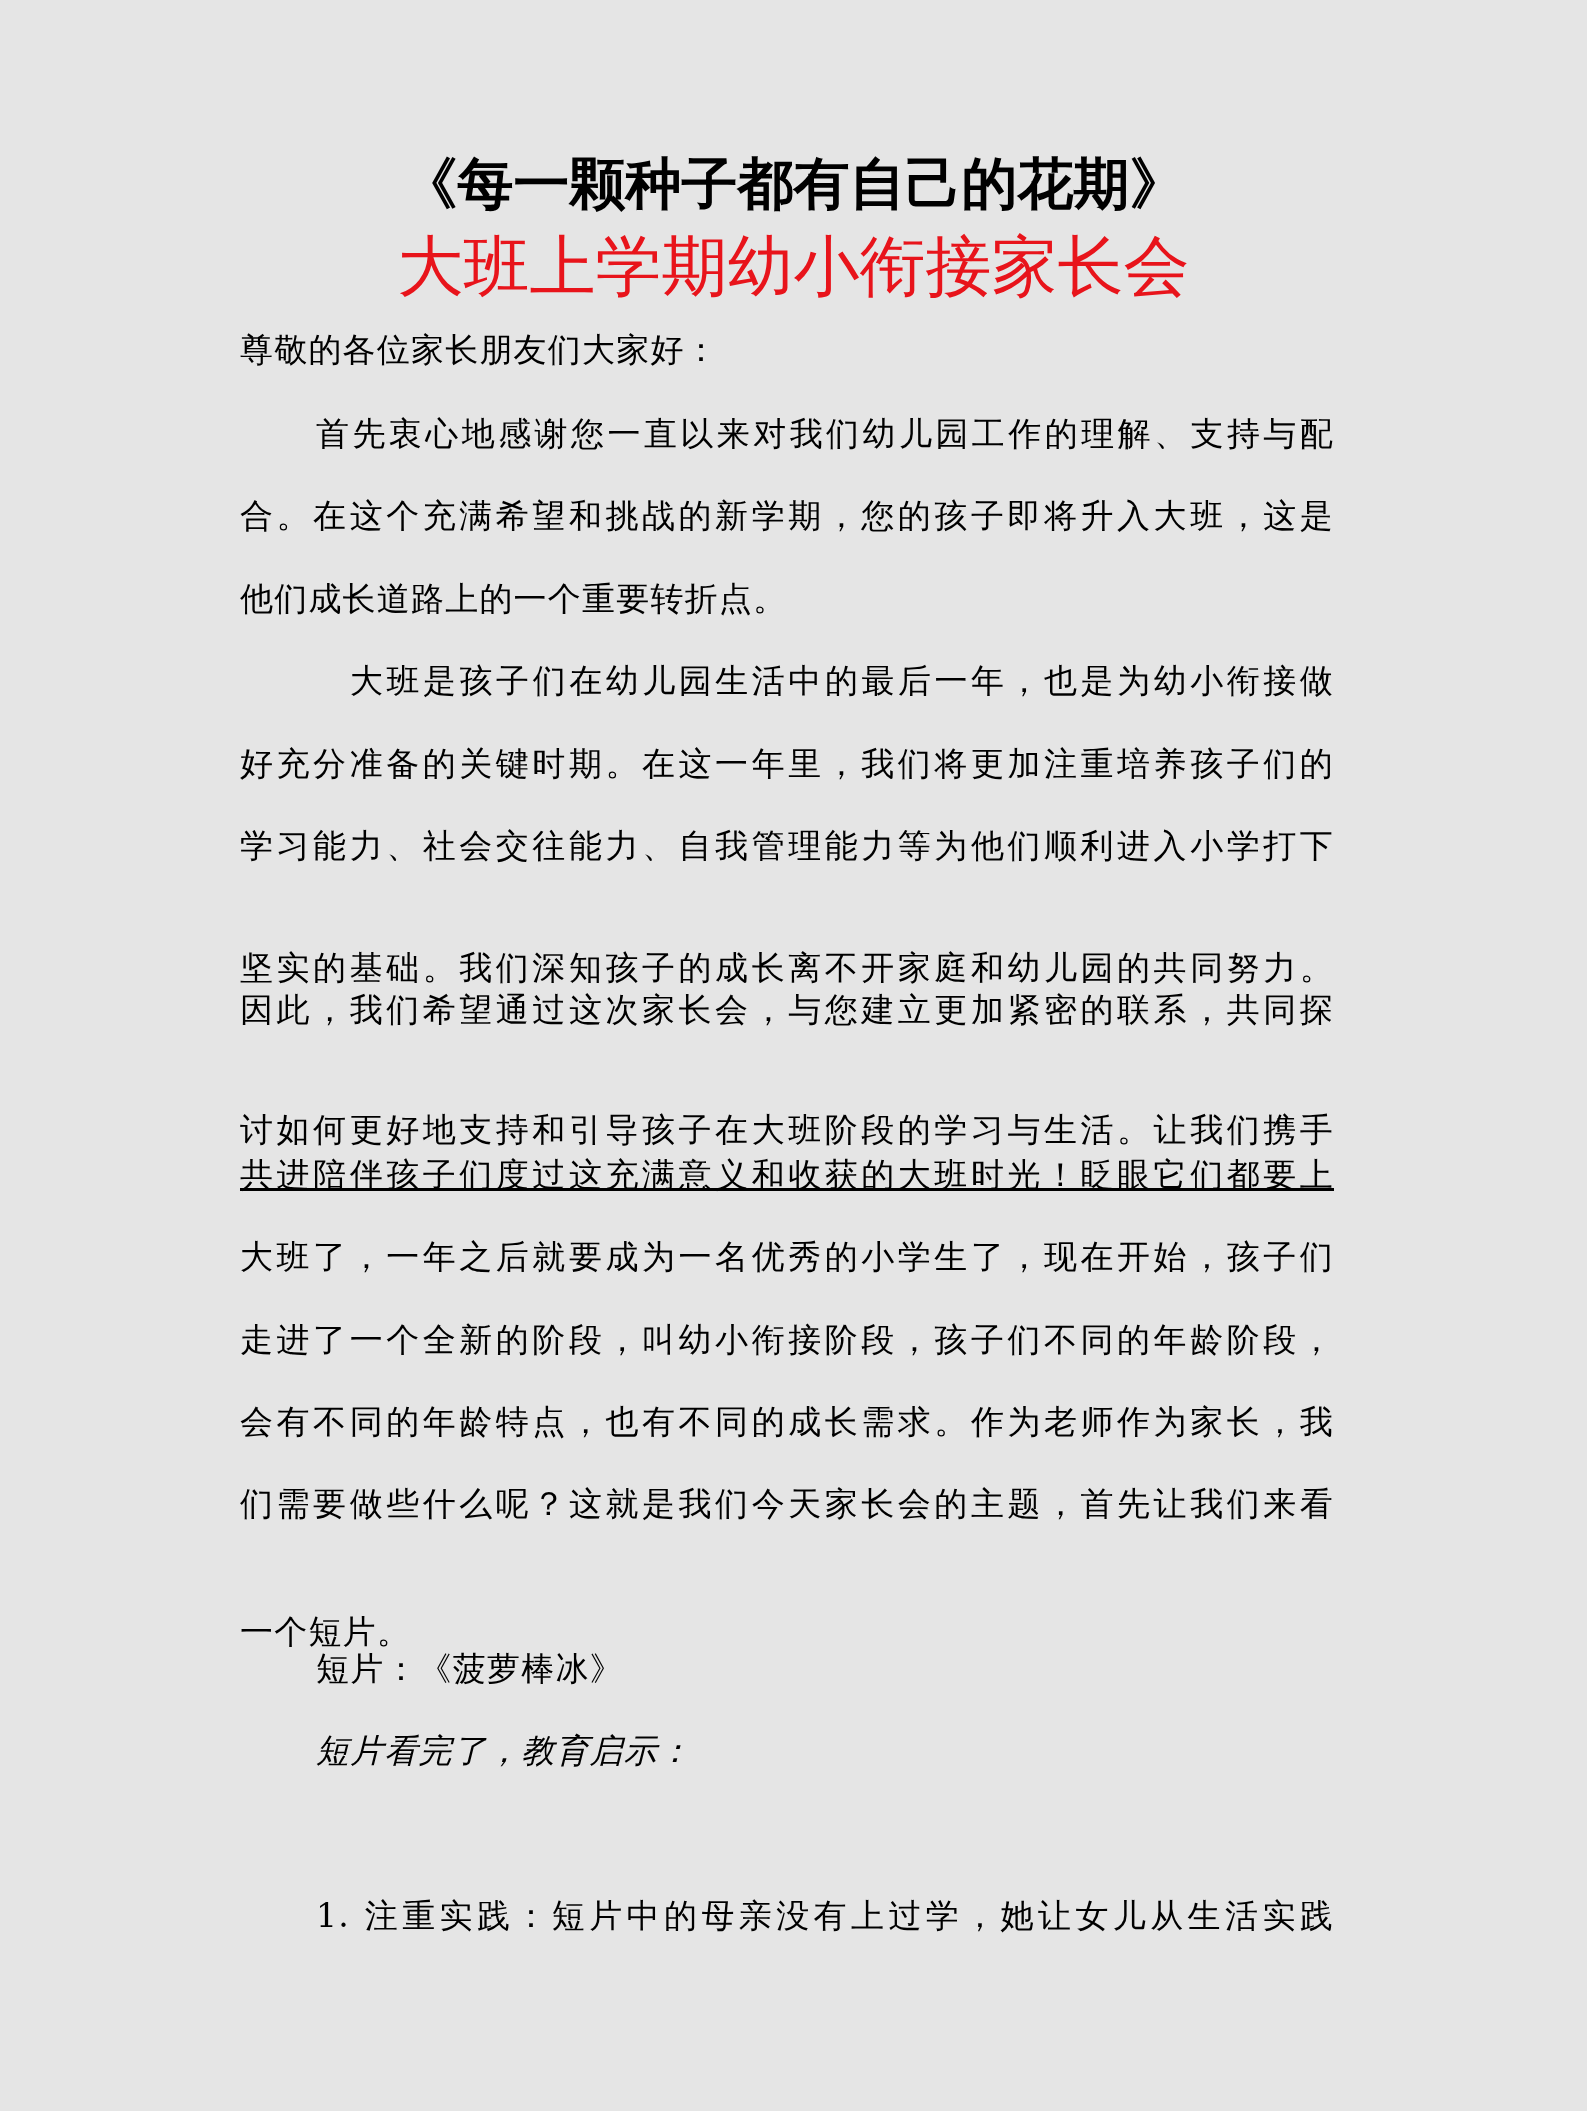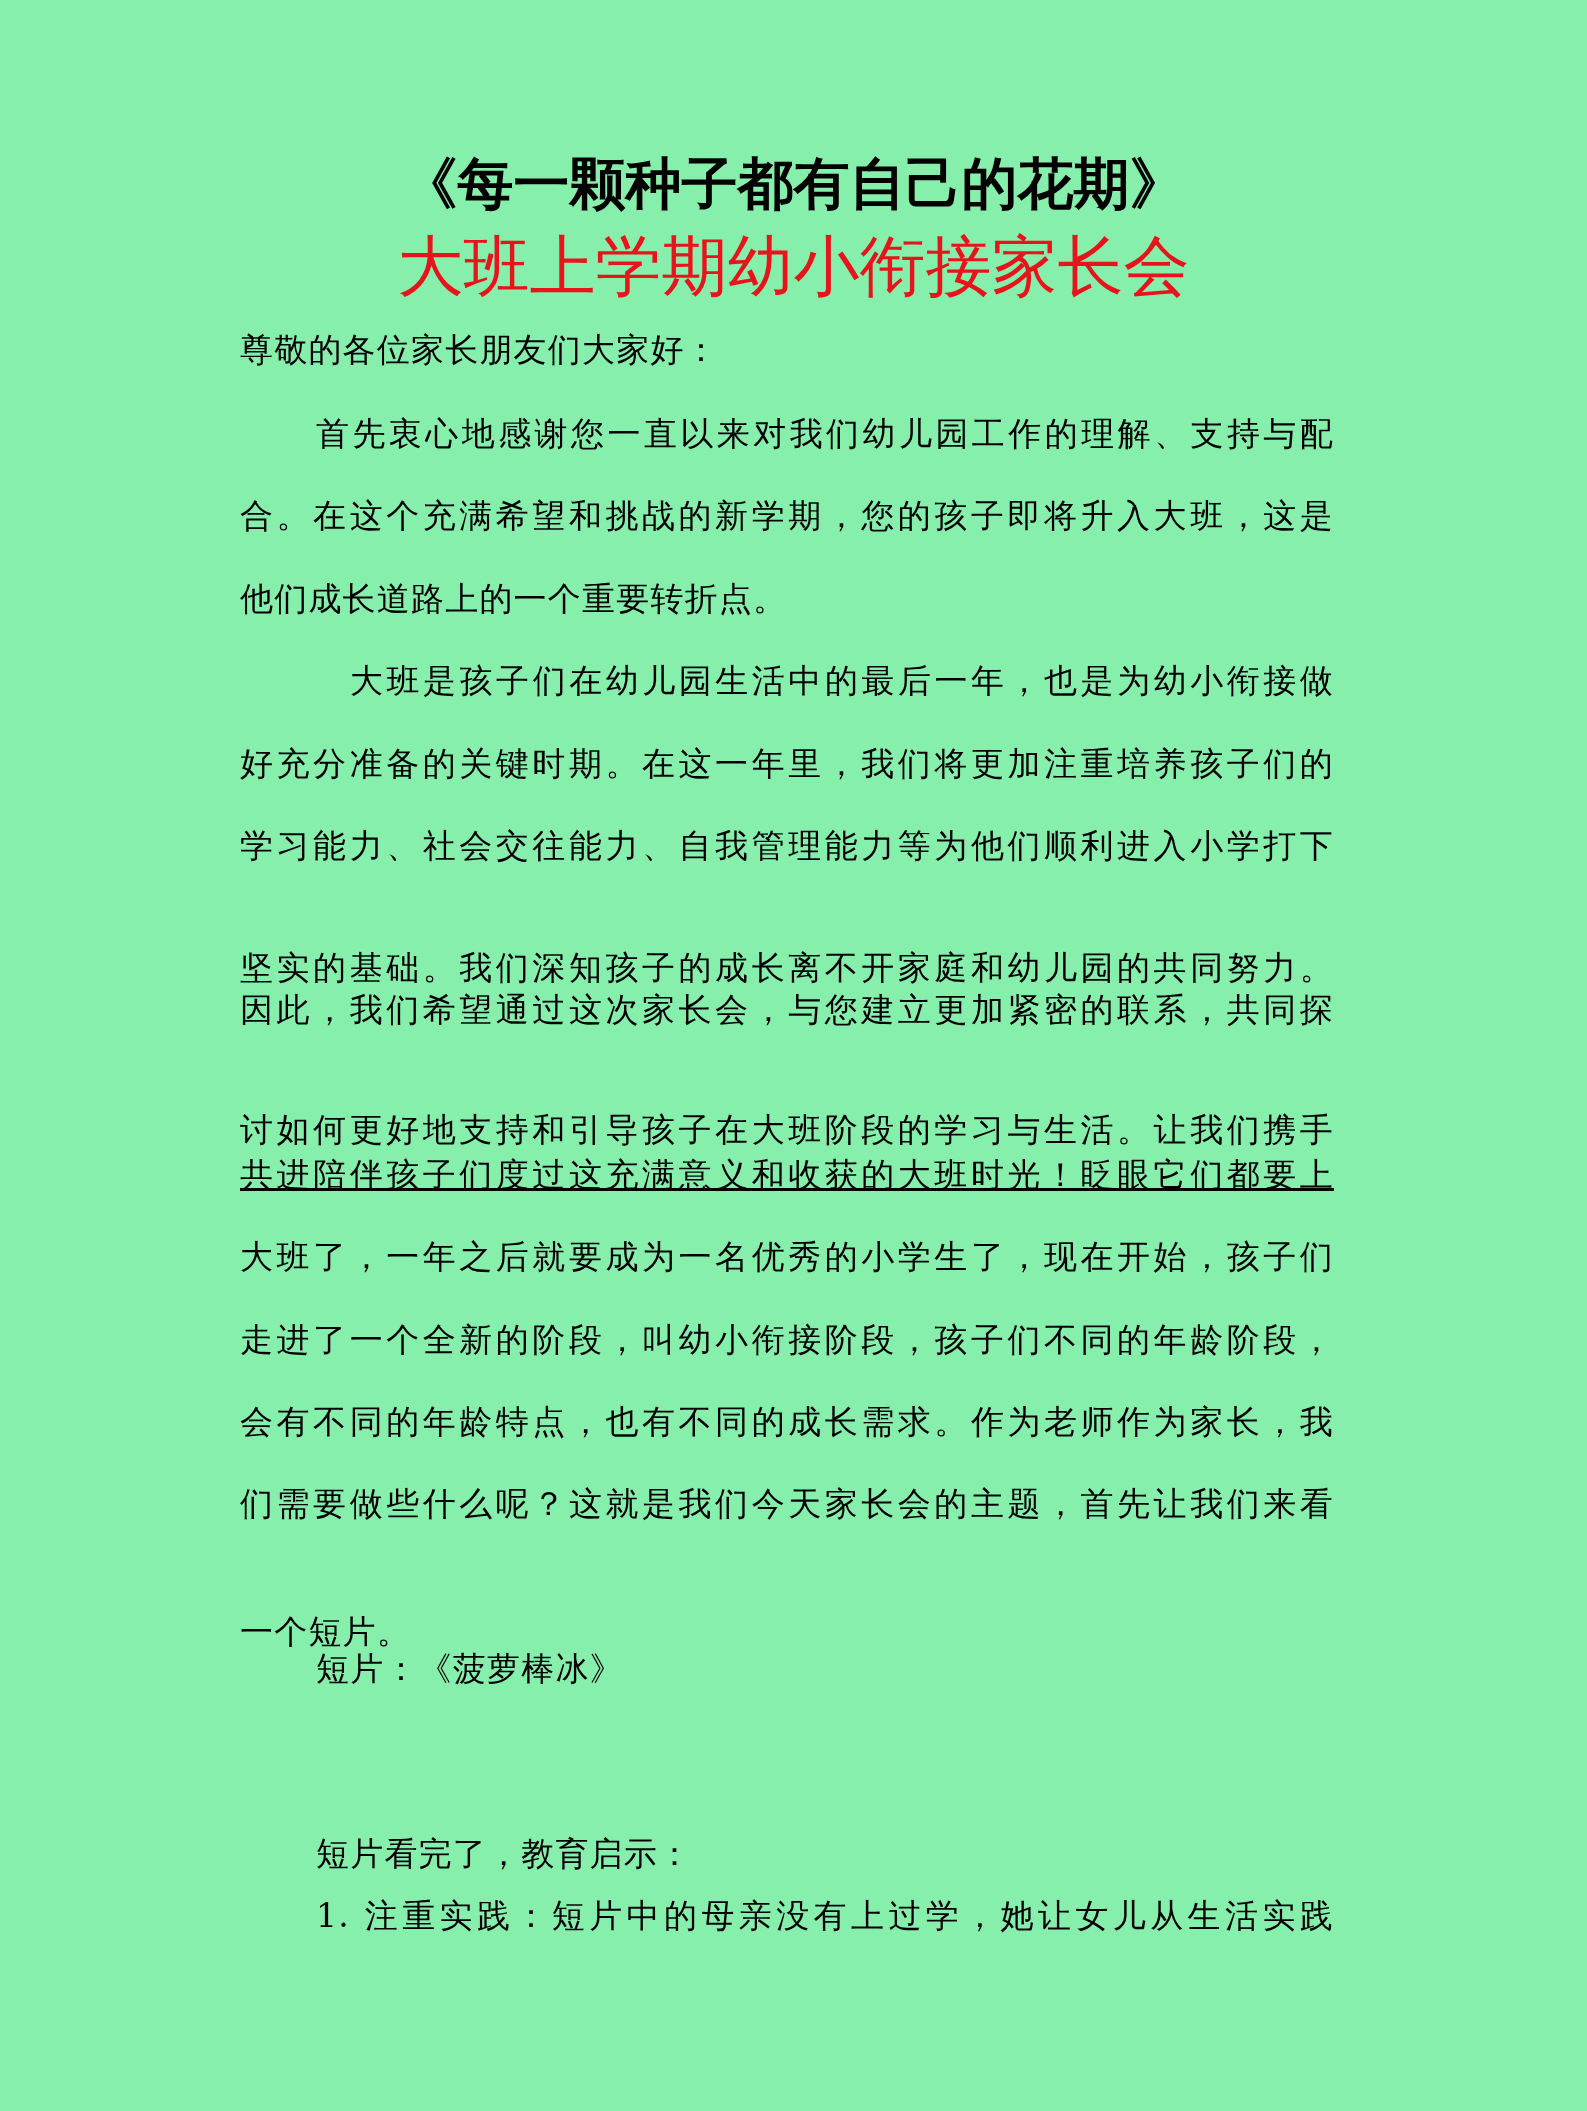--- a/index.html
+++ b/index.html
@@ -13,21 +13,21 @@
       position: relative;
       overflow: hidden;
       font-family: "DejaVu Serif", "Liberation Serif", serif;
       color: #000000;
     }
     .page {
       position: absolute;
       left: 0; top: 0;
       width: 1587px;
       height: 2111px;
-      background: #86efac;
+      background: #e5e5e5;
     }
     .title {
       position: absolute;
       left: 0;
       width: 1587px;
       text-align: center;
       white-space: nowrap;
       letter-spacing: 0px;
     }
     .title-1 {
@@ -84,17 +84,17 @@
   <div class="line justify" style="top:988px;">因此，我们希望通过这次家长会，与您建立更加紧密的联系，共同探</div>
   <div class="line justify" style="top:1108px;">讨如何更好地支持和引导孩子在大班阶段的学习与生活。让我们携手</div>
   <div class="line justify" style="top:1153px;text-decoration:underline;">共进陪伴孩子们度过这充满意义和收获的大班时光！眨眼它们都要上</div>
   <div class="line justify" style="top:1235px;">大班了，一年之后就要成为一名优秀的小学生了，现在开始，孩子们</div>
   <div class="line justify" style="top:1318px;">走进了一个全新的阶段，叫幼小衔接阶段，孩子们不同的年龄阶段，</div>
   <div class="line justify" style="top:1400px;">会有不同的年龄特点，也有不同的成长需求。作为老师作为家长，我</div>
   <div class="line justify" style="top:1482px;">们需要做些什么呢？这就是我们今天家长会的主题，首先让我们来看</div>
   <div class="line" style="top:1564px;margin-top:46px;">一个短片。</div>
 
   <div class="line indent-1" style="top:1647px;">短片：《菠萝棒冰》</div>
-  <div class="line indent-1" style="top:1832px;">短片看完了，教育启示：</div>
+  <div class="line indent-1" style="top:1729px;font-style:italic;">短片看完了，教育启示：</div>
 
   <div class="line indent-1 justify" style="top:1894px;">1.  注重实践：短片中的母亲没有上过学，她让女儿从生活实践</div>
 
 </div>
 
 </body></html>

